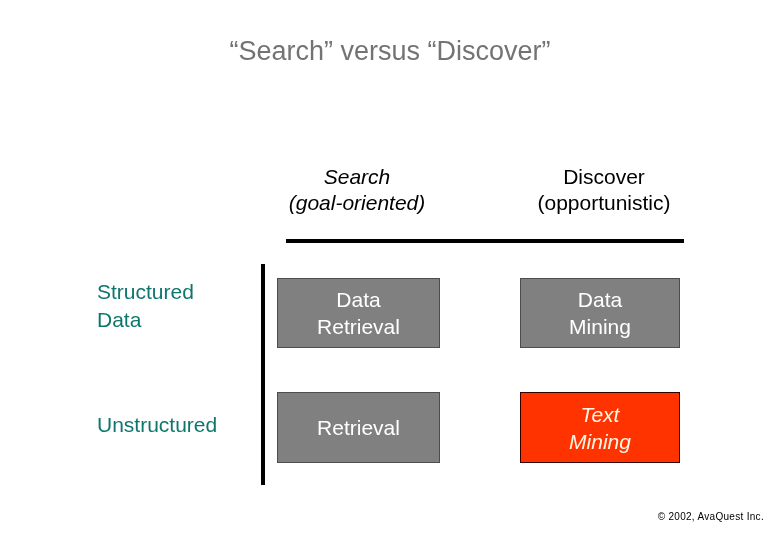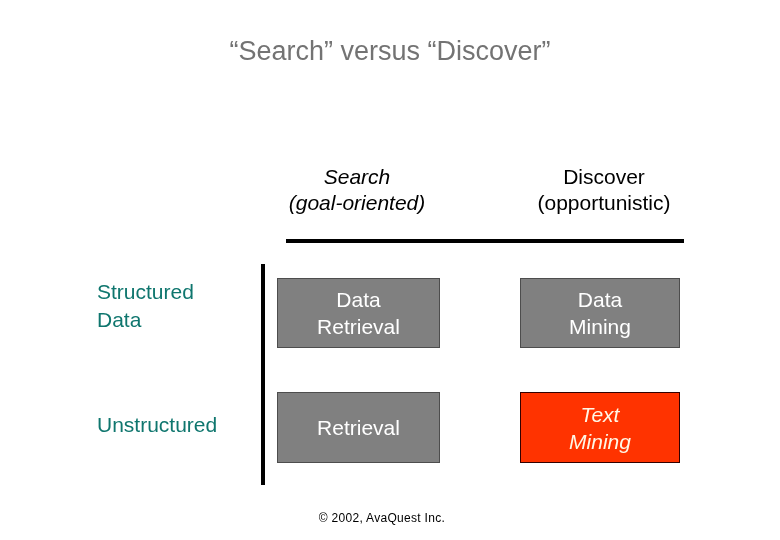--- a/index.html
+++ b/index.html
@@ -112,23 +112,23 @@
   #cell-data-mining           { left: 520px; top: 278px; width: 160px; height: 70px; }
   #cell-information-retrieval { left: 277px; top: 392px; width: 163px; height: 71px; }
   #cell-text-mining          { left: 520px; top: 392px; width: 160px; height: 71px; }
 
   
   .footer-copyright {
     position: absolute;
     left: 0;
     top: 511px;
     width: 764px;
-    text-align: center;
+    text-align: right;
     color: #000000;
-    font-size: 12px;
+    font-size: 10px;
     letter-spacing: 0.3px;
     white-space: nowrap;
   }
 </style>
 </head>
 <body>
 
 <div id="slide">
 
   <div class="slide-title">“Search” versus “Discover”</div>

